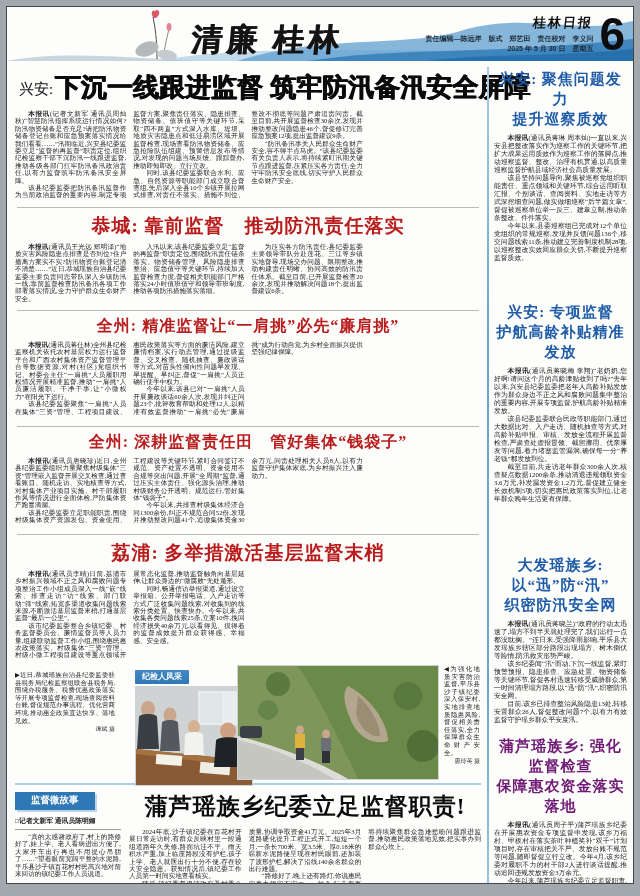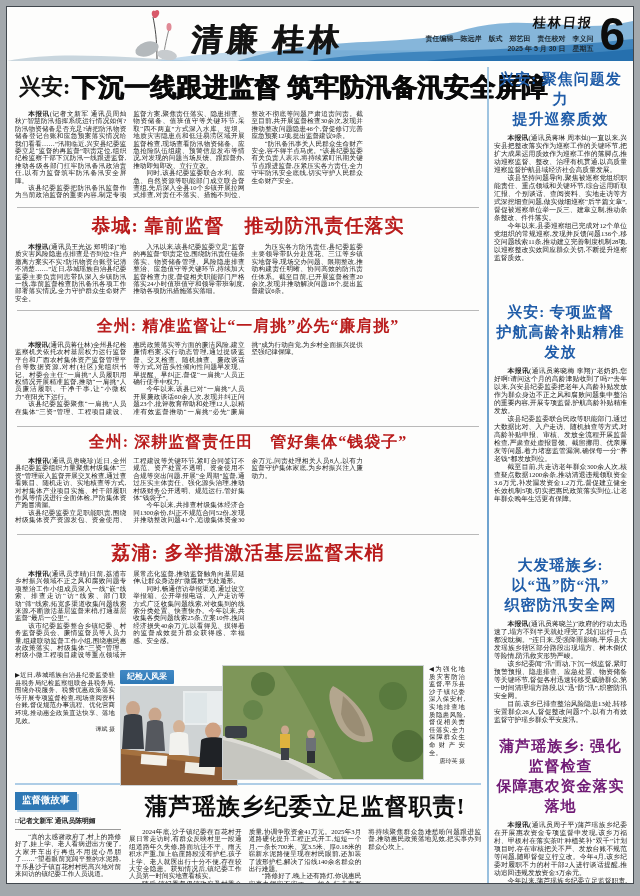--- a/index.html
+++ b/index.html
@@ -34,21 +34,21 @@
     font-family:"Liberation Sans","DejaVu Sans",sans-serif;
     font-weight:900;font-size:46px;line-height:46px;color:#0c0c0c;margin-left:6px;
   }
   
   .content{display:flex;padding:2px 6px 0 8px;}
   .left-area{width:466px;}
   .v-divider{width:2px;background:linear-gradient(#a9cbe4,#6fa3cf 30%,#6fa3cf 70%,#a9cbe4);margin:4px 5px 2px 6px;}
   .right-rail{flex:1;min-width:0;padding-top:2px;}
   
   .lead-hl{padding:7px 2px 5px 4px;white-space:nowrap;}
-  .lead-kicker{font-weight:bold;font-size:22px;color:#111;vertical-align:2px;}
+  .lead-kicker{font-weight:normal;font-size:15px;color:#111;vertical-align:2px;}
   .lead-big{
     font-family:"Liberation Sans","DejaVu Sans",sans-serif;
     font-weight:900;font-size:26px;color:#0a0a0a;letter-spacing:0;
     text-shadow:0.6px 0 0 #0a0a0a,-0.6px 0 0 #0a0a0a;
     margin-left:2px;
   }
   .sub-hl{
     text-align:center;font-weight:bold;color:#b91c1c;
     font-size:19px;letter-spacing:1px;margin:2px 0 4px;
   }
@@ -69,39 +69,39 @@
     letter-spacing:1px;margin:4px 0 5px;
   }
   .hl-blue{color:var(--headline-blue,#1f5ca8);}
   .hl-dark{color:#701a75;}
   .rail-body{font-size:6.8px;line-height:8px;color:#1b1b1b;text-align:justify;overflow:hidden;}
   .rb1{height:158px;} .rb2{height:178px;} .rb3{height:106px;} .rb4{height:118px;}
   
   .photo-section{display:flex;margin-top:3px;height:114px;}
   .cap{font-size:6.4px;line-height:7.6px;color:#1b1b1b;text-align:justify;}
   .cap-left{width:100px;padding-top:6px;}
-  .photo-left-wrap{width:97px;margin-left:5px;}
+  .photo-left-wrap{width:97px;margin-left:20px;}
   .tag-jijian{
     display:inline-block;background:linear-gradient(#4289c5,var(--tag-blue,#2e78b5));
     color:#fff;font-family:"Liberation Sans","DejaVu Sans",sans-serif;
     font-weight:bold;font-size:8px;padding:1px 7px 2px;border-radius:1px;
   }
   .photo-left-wrap svg{display:block;margin-top:2px;border:1px solid #cdd2d5;}
   .photo-right{margin-left:5px;}
   .photo-right svg{display:block;border:1px solid #cdd2d5;}
   .cap-right{width:36px;margin-left:5px;}
   .credit{display:block;text-align:right;font-size:6px;color:#333;margin-top:2px;}
   .blue-rule{height:2px;background:var(--rule-blue,#aecde6);margin:4px 0 4px;}
   
   .story-section{display:flex;height:118px;overflow:hidden;}
   .story-left{width:106px;}
   .tag-story{
     display:inline-block;background:var(--tag-blue,#2e78b5);color:#fff;
     font-family:"Liberation Sans","DejaVu Sans",sans-serif;font-weight:bold;
-    font-size:9.5px;padding:2px 7px 3px;box-shadow:2px 2px 0 #bcd6ea;margin:2px 0 6px;
+    font-size:9.5px;padding:2px 16px 3px;box-shadow:2px 2px 0 #bcd6ea;margin:2px 0 6px;
   }
   .byline{font-size:6.8px;font-weight:bold;color:#222;
     border-bottom:1px solid #9a9a9a;padding-bottom:3px;margin-bottom:3px;}
   .story-p{font-size:6.6px;line-height:7.4px;color:#1b1b1b;text-align:justify;}
   .story-right{flex:1;min-width:0;margin-left:8px;}
   .story-hl{text-align:center;font-weight:bold;font-size:23px;letter-spacing:1px;color:#0c0c0c;margin:2px 0 6px;}
   .story-body{height:80px;}
 </style>
 </head>
 <body>

